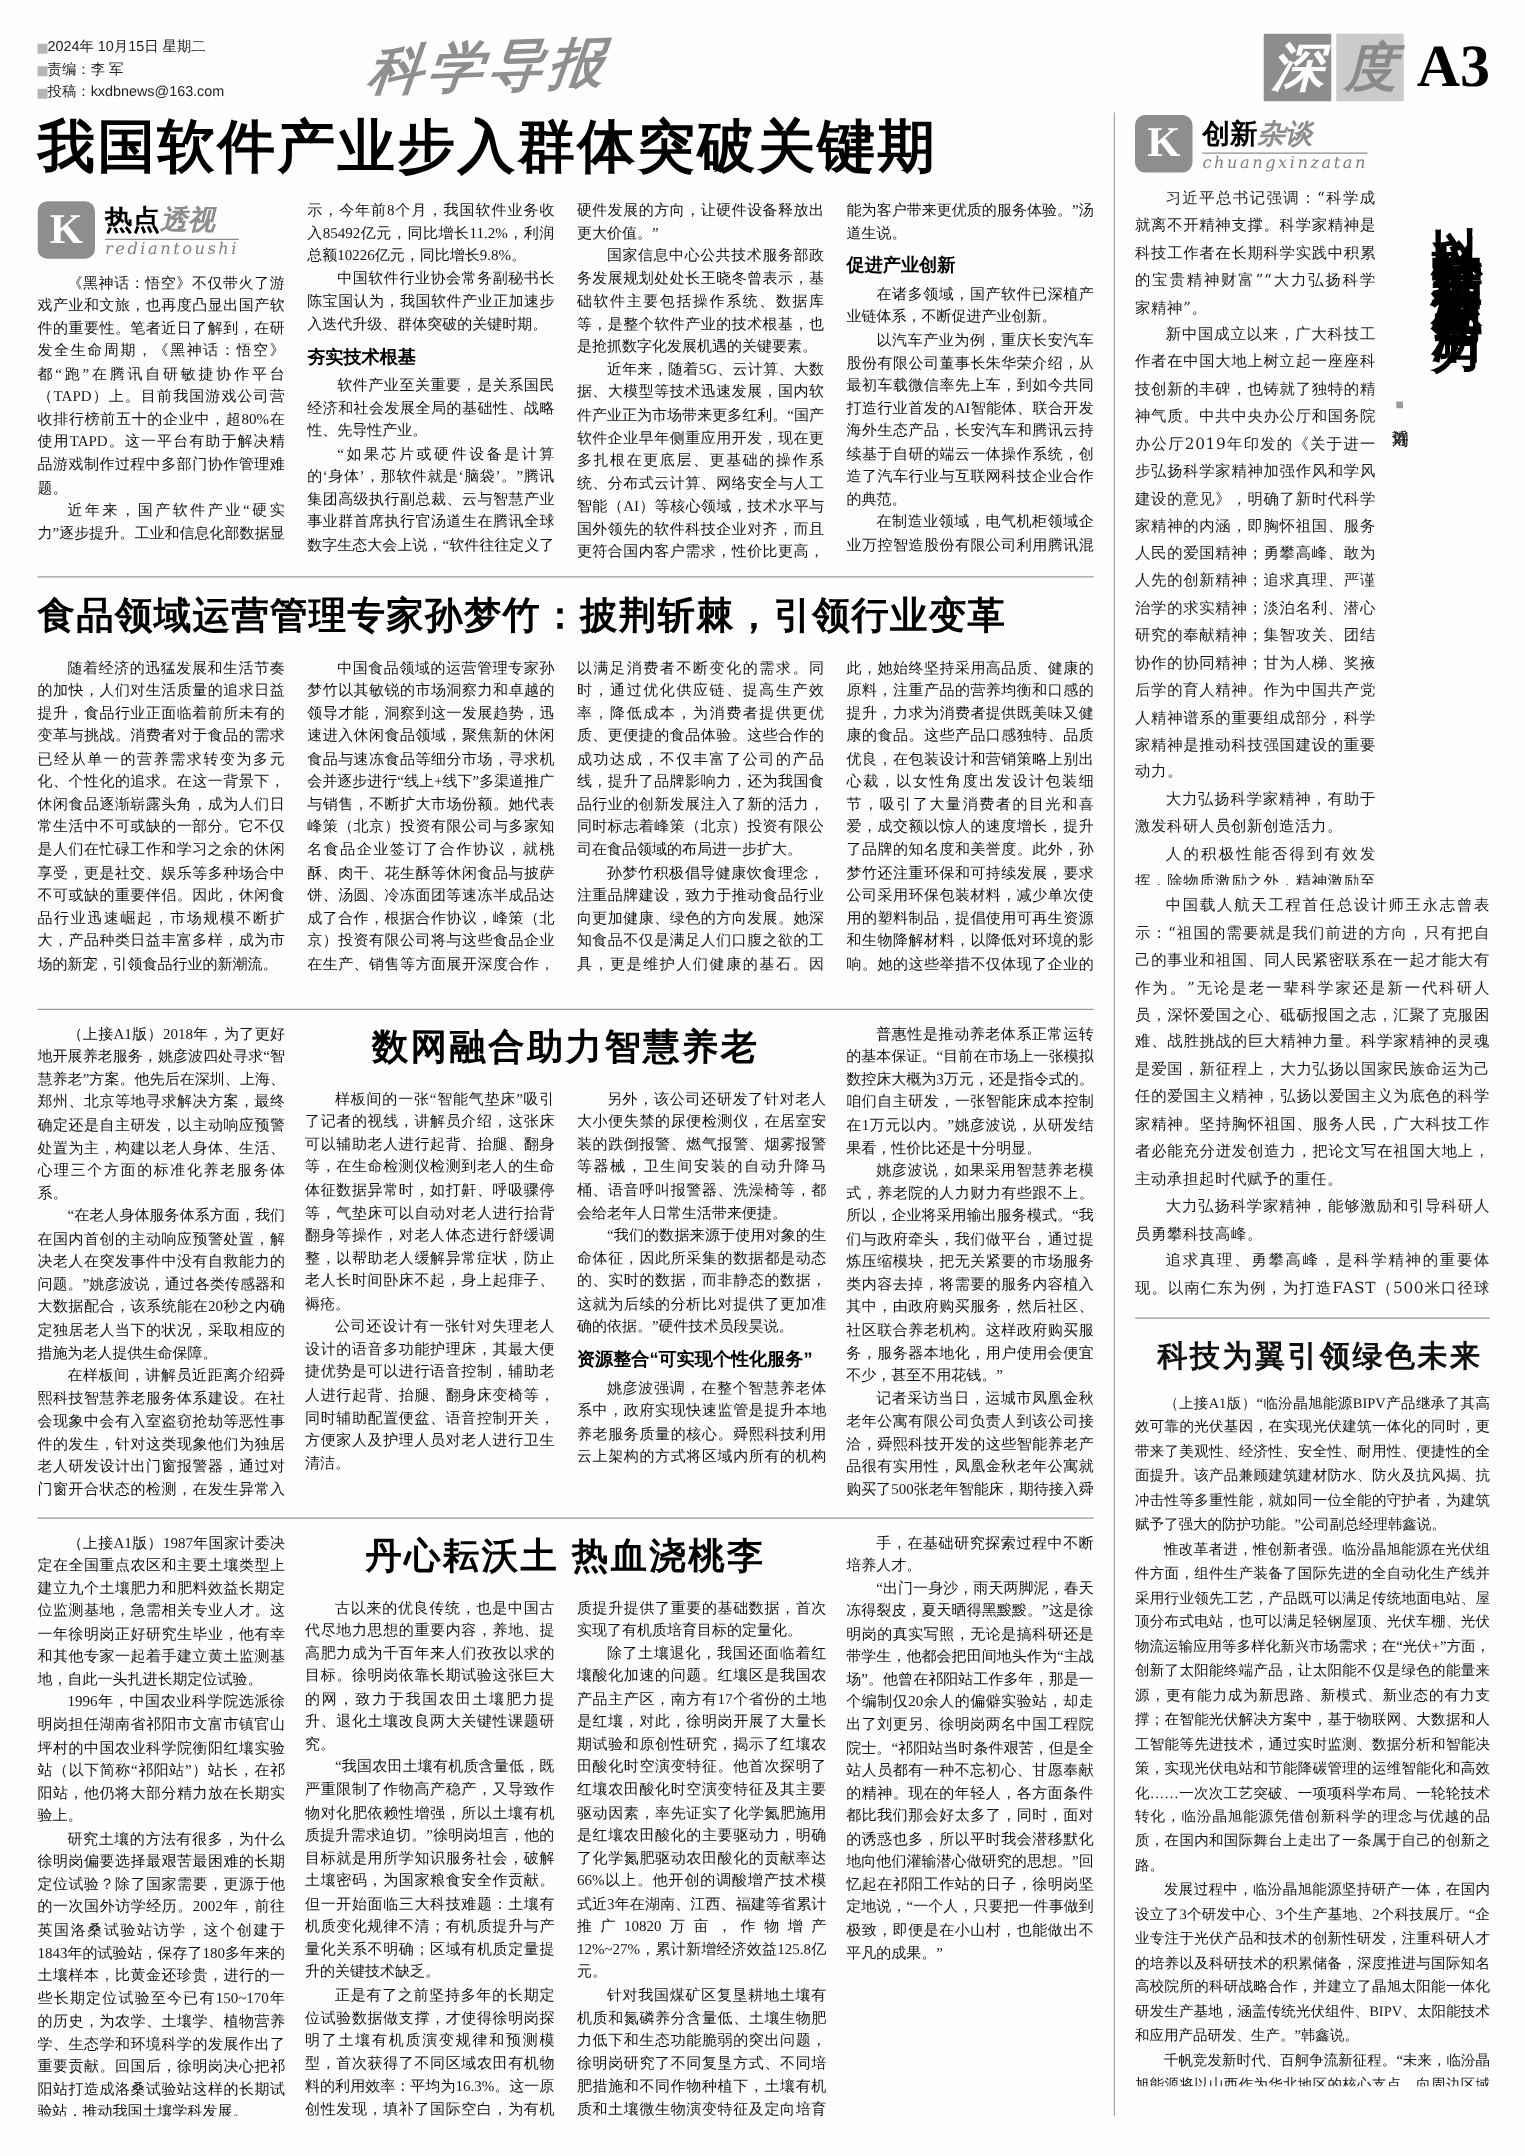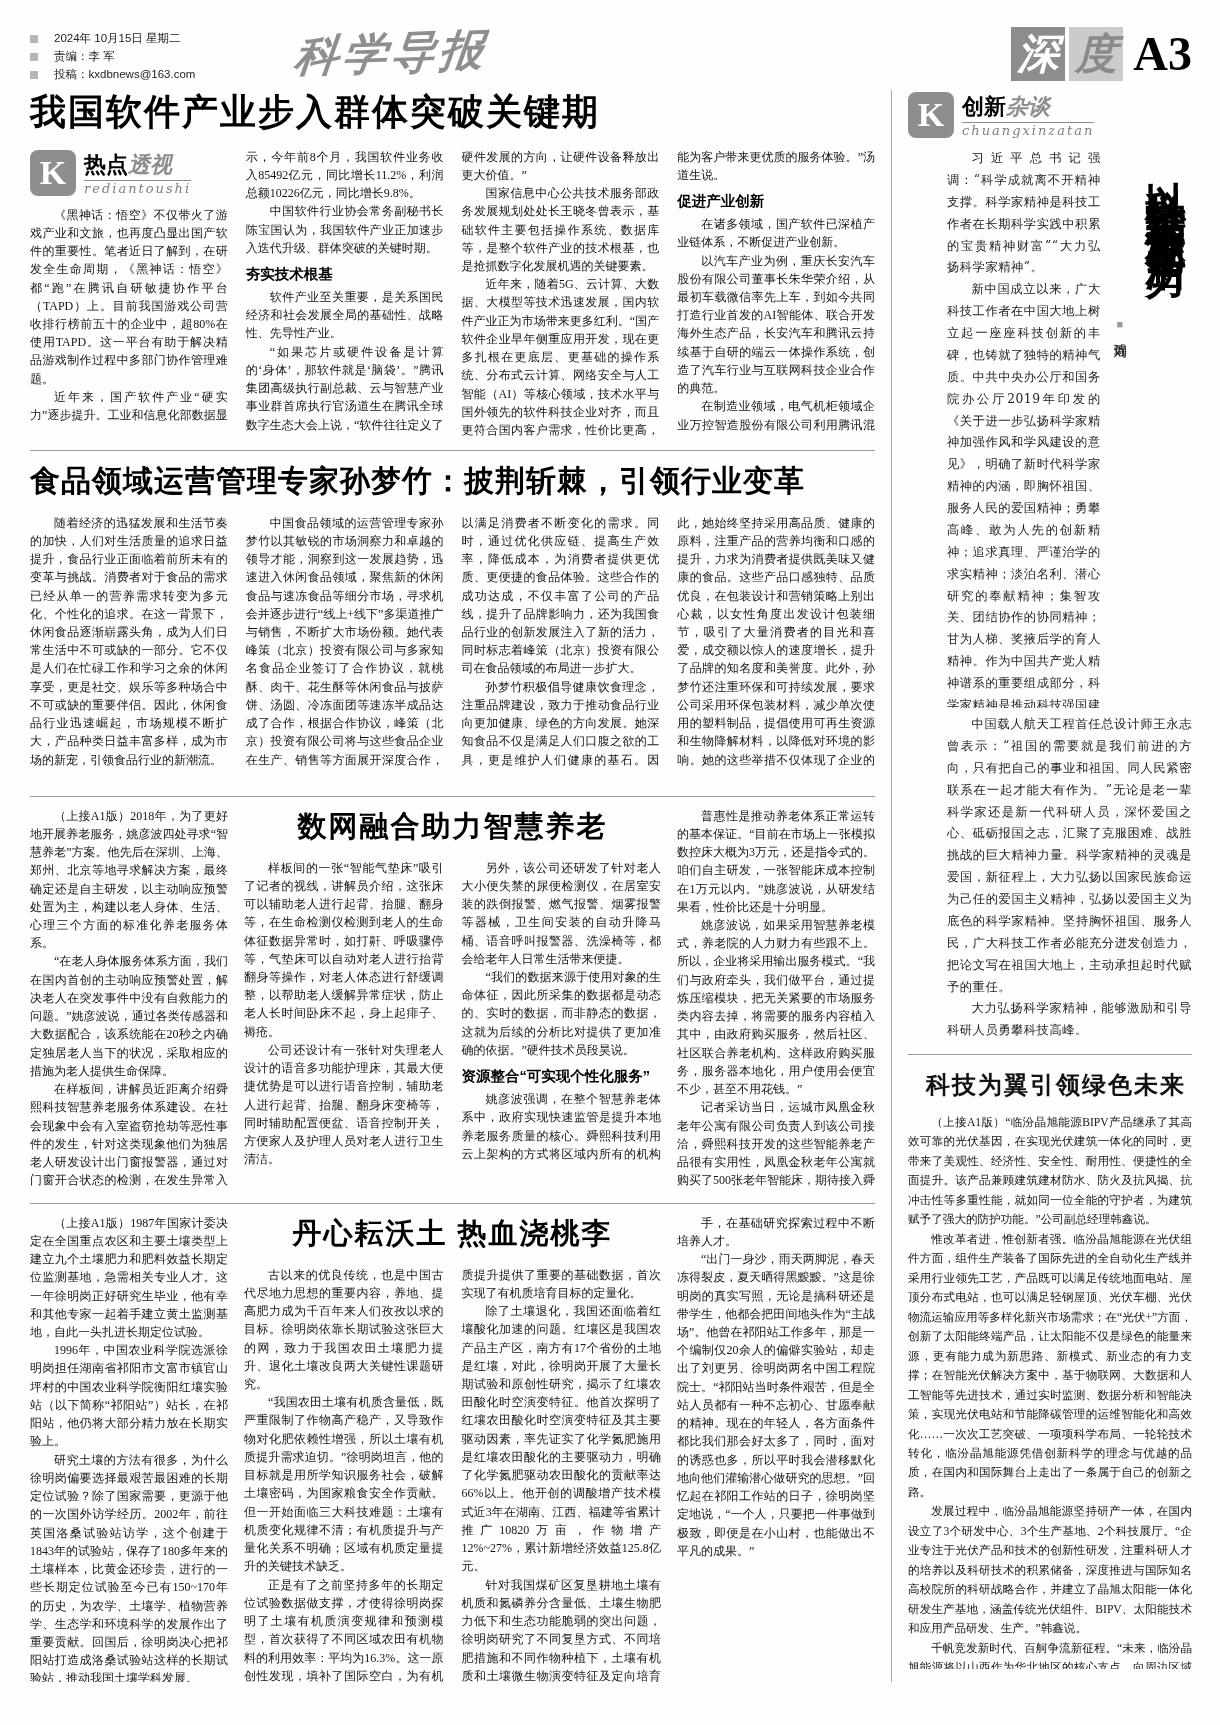--- a/index.html
+++ b/index.html
@@ -3,39 +3,39 @@
 <meta charset="utf-8">
 <style>
   html,body{margin:0;padding:0;background:#e8e8e4;}
   .page{width:1220px;height:1725px;background:#fefefe;margin:0 auto;position:relative;
         box-sizing:border-box;padding:24px 28px 20px 30px;color:#111;
         font-family:"Liberation Serif","DejaVu Serif",serif;overflow:hidden;}
   
   .masthead-row{display:flex;align-items:flex-start;height:64px;margin-bottom:2px;}
   .pub-info{width:220px;font-size:11.5px;line-height:1.55;color:#222;padding-top:6px;
             font-family:"Liberation Sans","DejaVu Sans",sans-serif;}
-  .pub-line{display:flex;align-items:center;gap:16px;white-space:nowrap;}
+  .pub-line{display:flex;align-items:center;gap:0;white-space:nowrap;}
   .sq{width:8px;height:8px;background:#b5b5b5;display:inline-block;flex:none;}
   .masthead{flex:1;text-align:left;padding-left:45px;}
   .masthead-inner{font-size:44px;color:#8f8f8f;font-style:italic;font-weight:bold;
         letter-spacing:4px;transform:skewX(-8deg) rotate(-2deg);display:inline-block;
         font-family:"DejaVu Serif",serif;}
   .section-badge{display:flex;align-items:center;gap:4px;padding-top:2px;}
   .badge-dark,.badge-light{width:54px;height:54px;display:flex;align-items:center;justify-content:center;
         font-size:42px;font-weight:bold;font-style:italic;font-family:"DejaVu Serif",serif;}
   .badge-dark{background:#8d8d8d;color:#fff;}
   .badge-light{background:#cbcbcb;color:#8a8a8a;}
   .page-no{font-size:48px;font-weight:bold;font-family:"Liberation Serif",serif;margin-left:6px;color:#000;}
   
   .content{display:flex;gap:16px;}
   .main-col{width:845px;flex:none;}
   .vrule{width:1px;background:#a9a9a9;flex:none;}
   .rail{flex:1;min-width:0;}
   
-  h1.banner{font-family:"Liberation Sans","DejaVu Sans",sans-serif;font-size:36px;font-weight:900;
+  h1.banner{font-family:"Liberation Sans","DejaVu Sans",sans-serif;font-size:46px;font-weight:900;
         letter-spacing:2px;margin:2px 0 16px 0;line-height:1.1;color:#000;}
   h2.art-head{font-family:"Liberation Sans","DejaVu Sans",sans-serif;font-size:30px;font-weight:700;
         margin:8px 0 12px 0;letter-spacing:1px;color:#000;}
   h2.center-head{font-family:"Liberation Sans","DejaVu Sans",sans-serif;font-size:29px;font-weight:900;
         text-align:center;margin:0 0 12px 0;letter-spacing:2px;color:#000;}
   h3.subhead{font-family:"Liberation Sans","DejaVu Sans",sans-serif;font-size:14.5px;font-weight:bold;
         margin:8px 0 4px 0;color:#000;}
   
   .cols{column-gap:18px;}
   .cols4{column-count:4;}
@@ -62,21 +62,21 @@
   
   .band{display:flex;gap:16px;}
   .band-col{width:198px;flex:none;overflow:hidden;}
   .band-center{flex:1;min-width:0;}
   .eldercare-h{height:386px;}
   .soil-h{height:468px;}
   
   .essay-row{display:flex;gap:10px;height:560px;overflow:hidden;margin-top:4px;}
   .essay-narrow{flex:1;min-width:0;}
   .essay p{font-size:12.3px;line-height:1.78;letter-spacing:0.5px;color:#1c1c1c;
-        font-style:normal;font-family:"DejaVu Serif",serif;margin-left:39px;}
+        font-style:normal;font-family:"DejaVu Serif",serif;}
   .v-byline{writing-mode:vertical-rl;font-size:13px;color:#222;padding-top:170px;flex:none;
         font-family:"Liberation Sans",sans-serif;}
   .v-byline .bsq{color:#9a9a9a;font-size:11px;}
   .v-head{writing-mode:vertical-rl;font-family:"Liberation Sans","DejaVu Sans",sans-serif;
         font-size:41px;font-weight:900;letter-spacing:7px;margin:0;flex:none;line-height:1.3;color:#000;}
   .essay-wide{height:330px;overflow:hidden;margin-top:6px;}
   .rail h2.rail-head{font-family:"Liberation Sans","DejaVu Sans",sans-serif;font-size:24px;
         font-weight:700;margin:14px 0 12px 18px;letter-spacing:2px;}
   .rail-article{height:556px;overflow:hidden;}
   .rail-article p{font-size:11.6px;line-height:1.68;}

